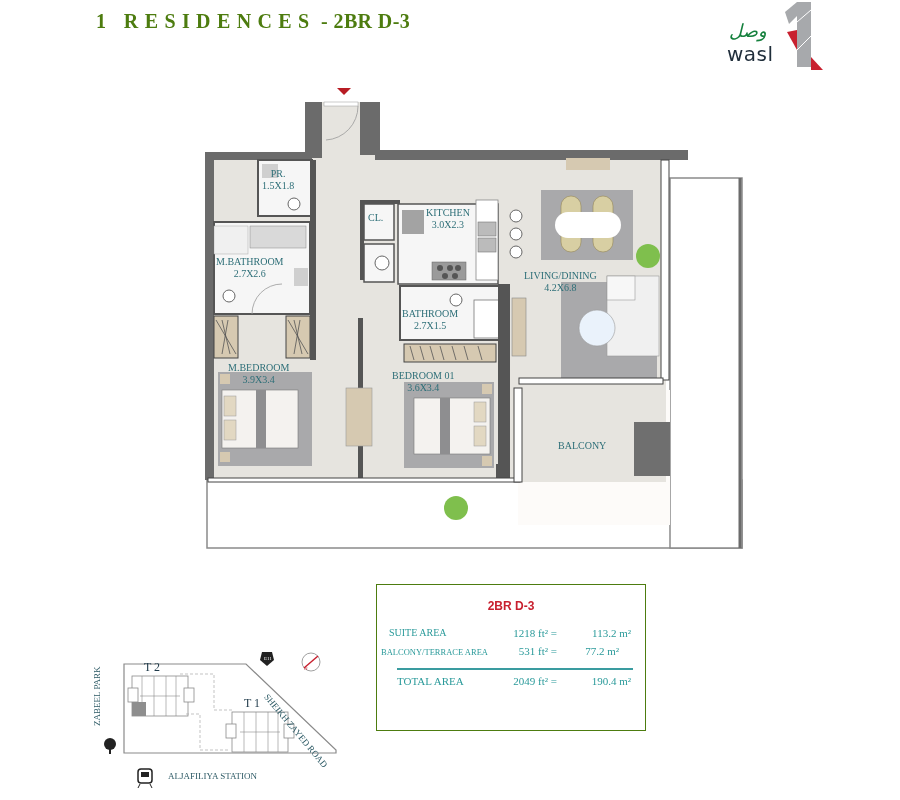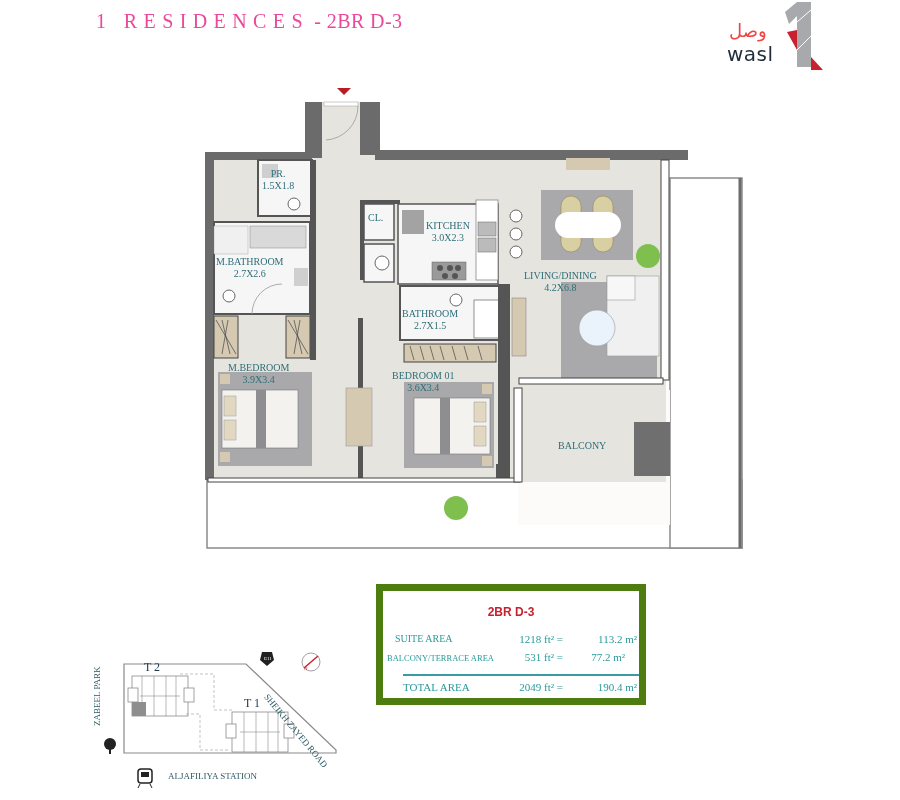--- a/index.html
+++ b/index.html
@@ -1,33 +1,33 @@
 <!DOCTYPE html>
 <html><head>
 <meta charset="utf-8">
 <style>
   * { box-sizing: border-box; margin: 0; padding: 0; }
   html, body { width: 900px; height: 800px; background: #ffffff; overflow: hidden; }
   body { position: relative; font-family: "Liberation Serif", "DejaVu Serif", serif; color: #2a8c8c; }
 
-  .title { position: absolute; left: 96px; top: 10px; font-size: 20px; color: #ec4899; letter-spacing: 0; white-space: nowrap; }
+  .title { position: absolute; left: 96px; top: 10px; font-size: 20px; color: #4d7c0f; letter-spacing: 0; white-space: nowrap; font-weight: bold; }
   .title .t1 { letter-spacing: 0.32em; }
   .title .t2 { letter-spacing: 0.02em; }
 
   .logo { position: absolute; left: 725px; top: 2px; width: 100px; height: 70px; }
-  .logo-ar { position: absolute; left: 4px; top: 18px; font-family: "DejaVu Sans", sans-serif; font-size: 18px; color: #ef4444; }
+  .logo-ar { position: absolute; left: 4px; top: 18px; font-family: "DejaVu Sans", sans-serif; font-size: 18px; color: #15803d; font-style: italic; }
   .logo-en { position: absolute; left: 2px; top: 40px; font-family: "DejaVu Sans", sans-serif; font-size: 20px; color: #1f2d3a; letter-spacing: 0.5px; }
   .logo svg { position: absolute; left: 50px; top: 0; }
 
   .plan { position: absolute; left: 0; top: 0; width: 884px; height: 580px; }
   .plan svg { position: absolute; left: 0; top: 0; }
 
   .label { position: absolute; font-family: "Liberation Serif", serif; font-size: 10px; color: #2e6f78; text-align: center; line-height: 12px; white-space: nowrap; }
 
-  .area-box { position: absolute; left: 376px; top: 584px; width: 270px; height: 121px; border: 7px solid #4d7c0f; background: #fff; }
+  .area-box { position: absolute; left: 376px; top: 584px; width: 270px; height: 147px; border: 1px solid #4d7c0f; background: #fff; }
   .area-title { position: absolute; top: 14px; left: 0; width: 100%; text-align: center; font-family: "Liberation Sans", sans-serif; font-weight: bold; font-size: 12px; color: #c8202f; }
   .area-row { position: absolute; left: 4px; width: 258px; font-family: "Liberation Serif", serif; color: #2a9a9a; white-space: nowrap; }
   .area-row .lbl { position: absolute; left: 0; }
   .area-row .ft { position: absolute; right: 82px; text-align: left; }
   .area-row .m { position: absolute; right: 0; text-align: right; }
   .area-sep { position: absolute; left: 20px; top: 83px; width: 236px; height: 2px; background: #3a9ca0; }
 
   .keyplan { position: absolute; left: 80px; top: 640px; width: 290px; height: 160px; }
   .kp-text { position: absolute; font-family: "Liberation Serif", serif; font-size: 9px; color: #2e5b66; white-space: nowrap; }
   .kp-tower { position: absolute; font-family: "Liberation Serif", serif; font-size: 12px; color: #1f3a4a; }
@@ -161,21 +161,21 @@
     <circle cx="456" cy="508" r="12" fill="#7fbf4d"></circle>
   </svg>
 
   <div class="label" style="left:262px; top:168px;">
     <div>PR.</div>
     <div>1.5X1.8</div>
   </div>
   <div class="label" style="left:368px; top:212px;">
     <div>CL.</div>
   </div>
-  <div class="label" style="left:426px; top:220px;">
+  <div class="label" style="left:426px; top:207px;">
     <div>KITCHEN</div>
     <div>3.0X2.3</div>
   </div>
   <div class="label" style="left:216px; top:256px;">
     <div>M.BATHROOM</div>
     <div>2.7X2.6</div>
   </div>
   <div class="label" style="left:524px; top:270px;">
     <div>LIVING/DINING</div>
     <div>4.2X6.8</div>

